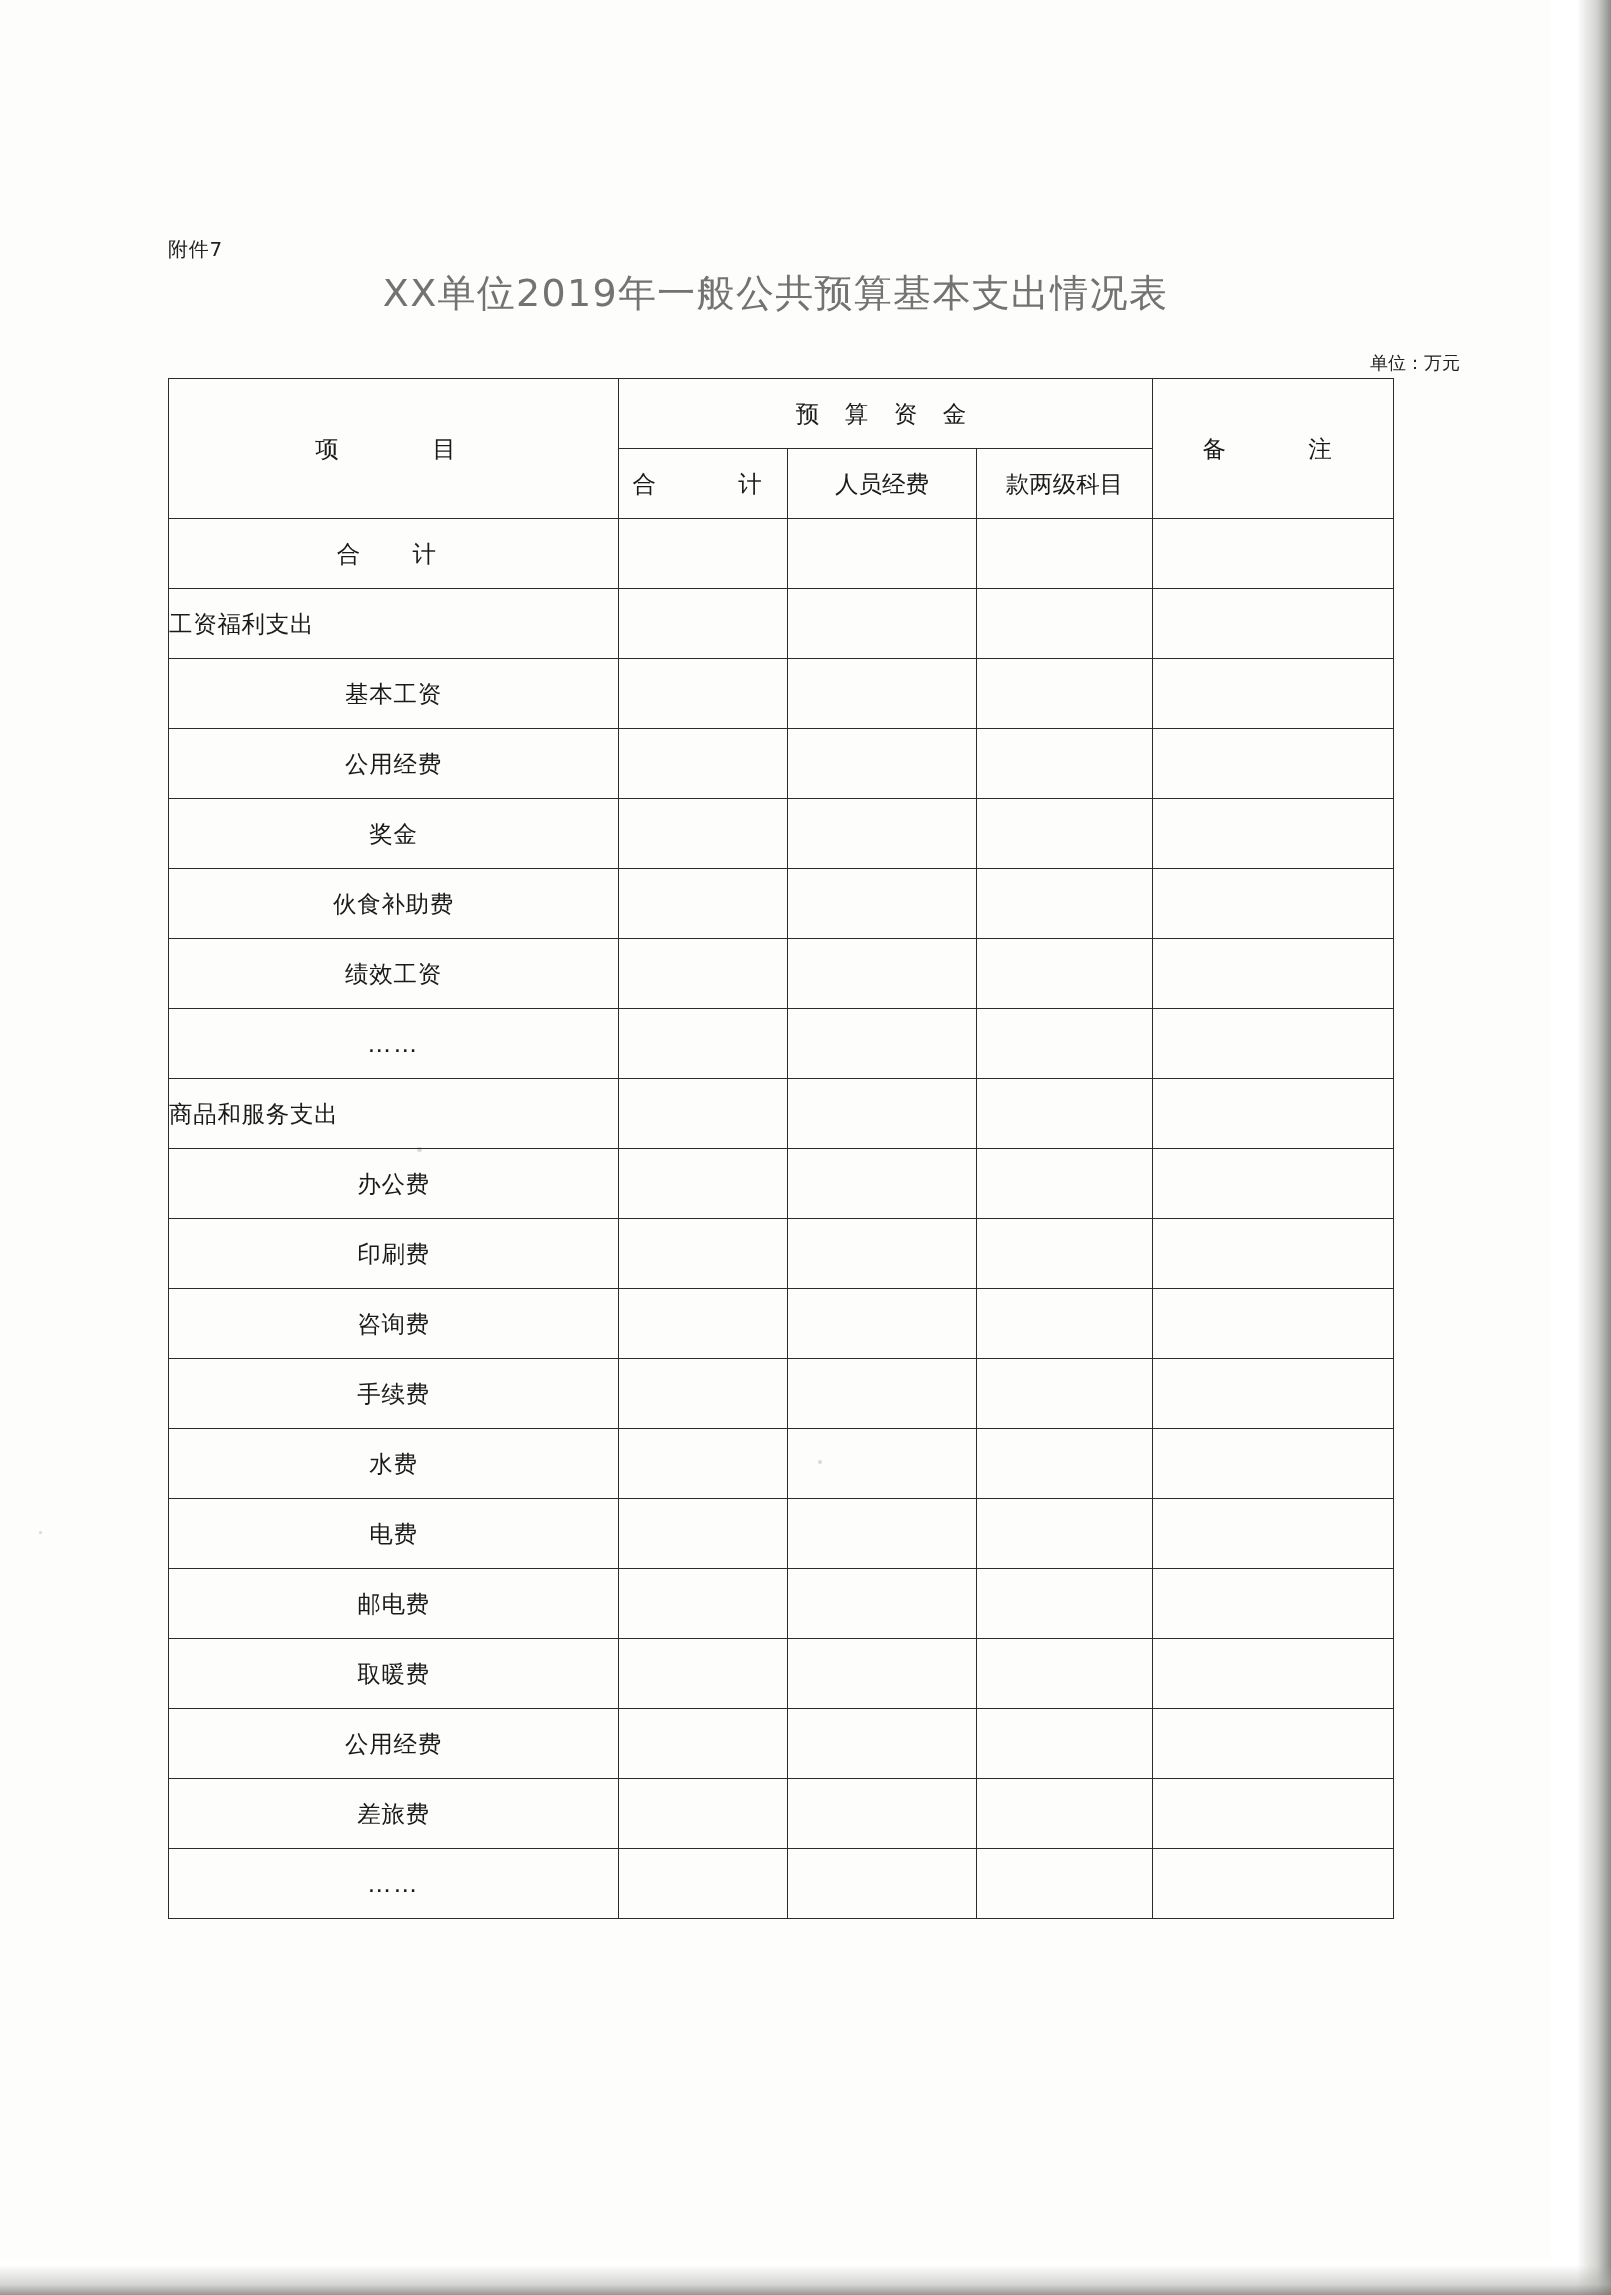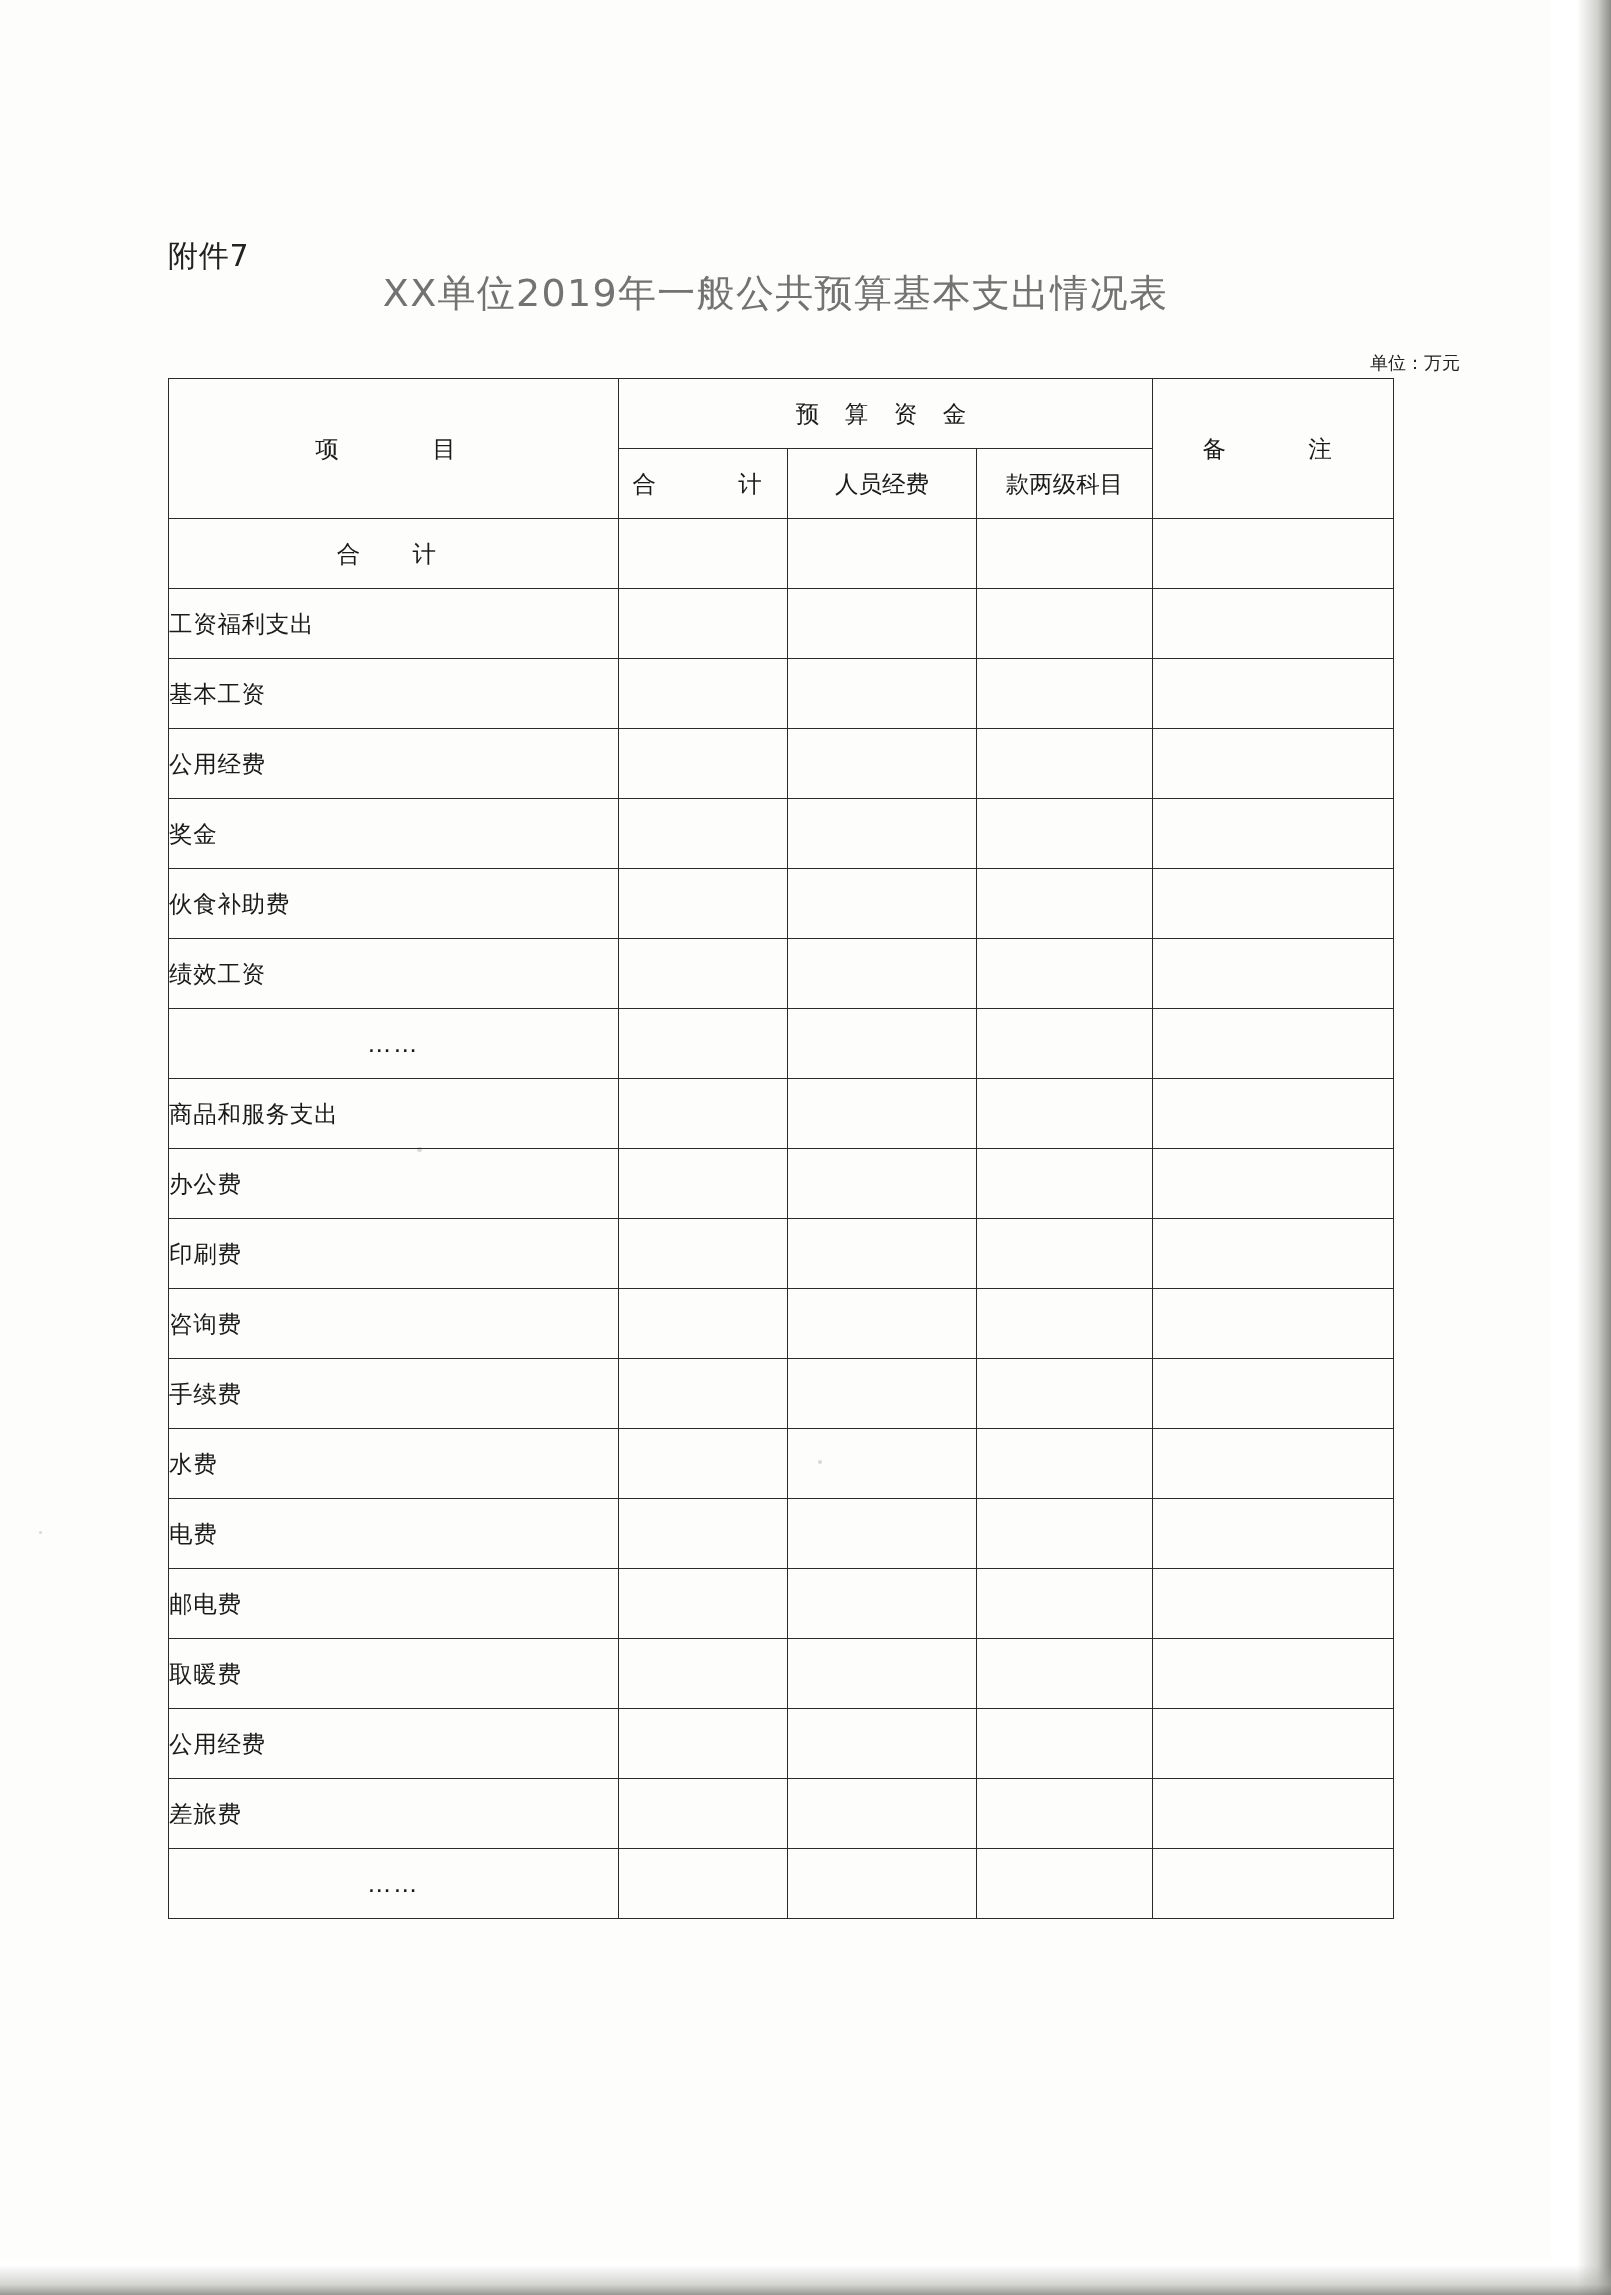--- a/index.html
+++ b/index.html
@@ -41,21 +41,21 @@
     left: 0; top: 0;
     width: 1551px;
     height: 2261px;
     background: #fdfdfb;
   }
 
   .attach-label {
     position: absolute;
     left: 168px;
     top: 236px;
-    font-size: 30px;
+    font-size: 20px;
     font-family: "DejaVu Sans", "Liberation Sans", sans-serif;
     letter-spacing: 0.7px;
     color: #222;
   }
 
   .doc-title {
     position: absolute;
     left: 0;
     top: 268px;
     width: 1551px;
@@ -122,21 +122,21 @@
   .row-total {
     text-align: center;
     letter-spacing: 14.3px;
   }
   .lvl1 {
     text-align: left;
     padding-left: 10.4px;
     letter-spacing: 0.7px;
   }
   .lvl2 {
-    text-align: left;
+    text-align: center;
     padding-left: 38px;
     letter-spacing: 0.7px;
     margin-top: 28px;
   }
   .ellipsis-row {
     text-align: center;
     padding-left: 59px;
     letter-spacing: 2.6px;
     font-size: 22px;
   }

